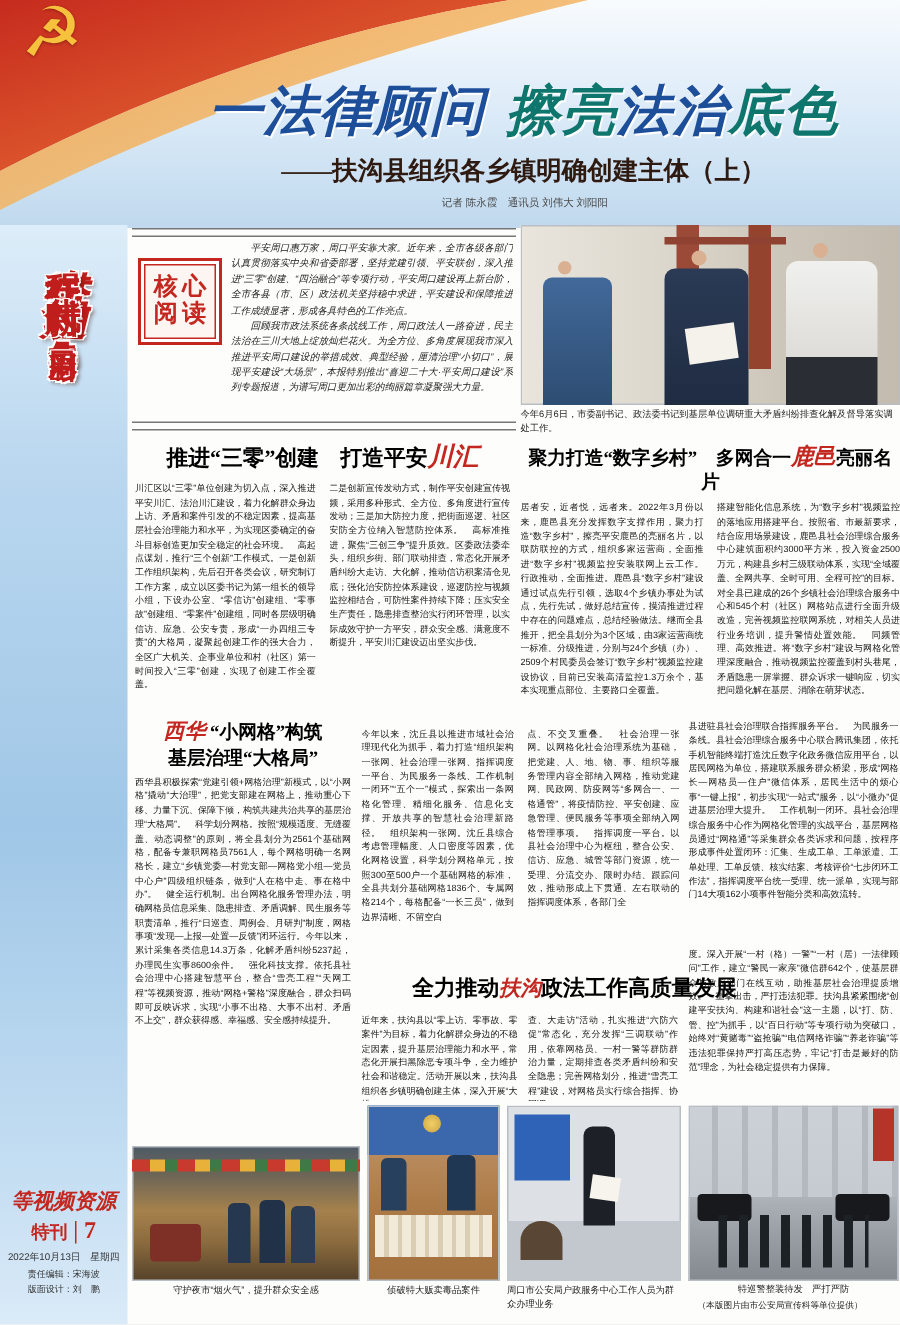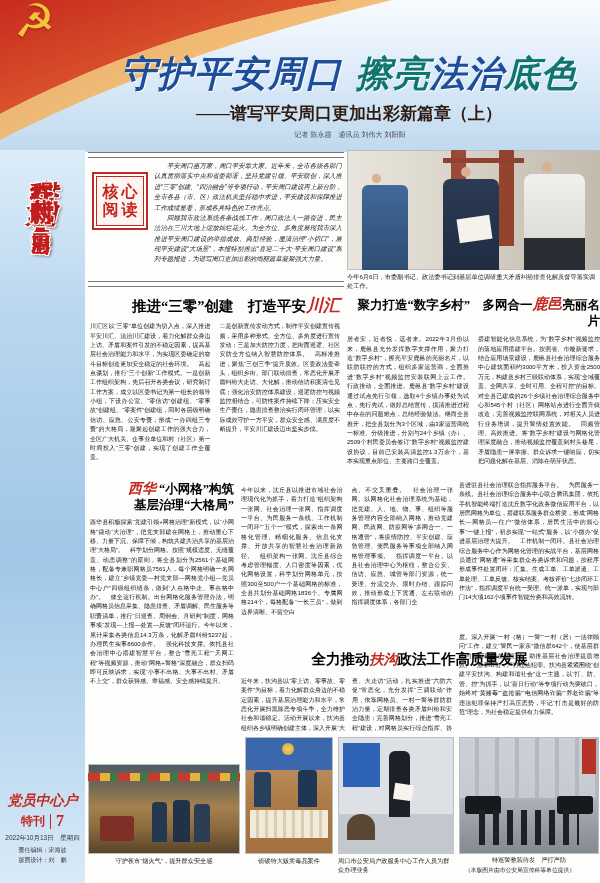--- a/index.html
+++ b/index.html
@@ -55,21 +55,21 @@
   .core-box{position:absolute;left:92px;top:172px;width:52px;height:54px;background:#fdf5f1;
             border:2px solid #c3271f;box-shadow:inset 0 0 0 2px #fff,inset 0 0 0 3px #c3271f;
             display:flex;flex-direction:column;align-items:center;justify-content:center;}
   .core-box div{font-family:"Liberation Serif",serif;font-weight:700;color:#c3271f;
                 font-size:16px;line-height:1.15;letter-spacing:3px;padding-left:3px;}
   .core-text{position:absolute;left:154px;top:161px;width:188px;height:118px;overflow:hidden;
              font-size:6.4px;font-style:italic;line-height:1.62;color:#222;text-align:justify;}
   .core-text p{margin:0;text-indent:13px;}
 
   
-  .headline{text-align:right;font-family:"Liberation Serif",serif;font-weight:700;
+  .headline{text-align:center;font-family:"Liberation Serif",serif;font-weight:700;
             color:#000;line-height:1.25;}
   .red-brush{color:#c3271f;font-family:"DejaVu Serif",serif;font-style:italic;font-weight:700;}
   .cols{display:flex;gap:9px;margin-top:6px;}
   .coltxt{font-size:6px;line-height:1.56;text-align:justify;color:#141414;overflow:hidden;}
   .cols .coltxt{flex:1;}
 
   .a1{left:90px;top:295px;width:250px;}  .a1 .headline{font-size:14.5px;} .a1 .red-brush{font-size:17px;}
   .a1 .coltxt{height:154px;}
   .a2{left:347px;top:295px;width:253px;} .a2 .headline{font-size:12.5px;} .a2 .red-brush{font-size:15px;}
   .a2 .coltxt{height:154px;}
@@ -120,34 +120,34 @@
         <stop offset="0" stop-color="#ef9a3c"></stop>
           <stop offset="1" stop-color="#f7cf8a"></stop>
       </linearGradient>
     </defs>
     <path d="M0,0 L340,0 C230,18 120,52 0,114 Z" fill="url(#rg)"></path>
     <path d="M0,114 C120,52 230,18 340,0 L392,0 C268,30 138,70 0,140 Z" fill="url(#og)" opacity="0.85"></path>
   </svg>
   <div class="emblem">☭</div>
 
   <div class="title">
-    <span class="t-blue">守护平安周口</span>
+    <span class="t-blue">一法律顾问</span>
     <span> </span>
     <span class="t-red">擦亮</span><span class="t-blue">法治</span><span class="t-red">底色</span>
   </div>
-  <div class="subtitle">——谱写平安周口更加出彩新篇章（上）</div>
+  <div class="subtitle">——扶沟县组织各乡镇明确创建主体（上）</div>
   <div class="byline">记者 陈永霞　通讯员 刘伟大 刘阳阳</div>
 
   <div class="left-strip"></div>
   <div class="slogan">
     <span class="sg brush">奋进</span><span class="sg blockw">新征程</span><span class="sg brush">建功</span><span class="sg blockw">新时代</span><span class="sg dotw">·</span><span class="sg smallw">非凡十年</span><span class="sg smallw">出彩周口</span>
   </div>
 
   <div class="pfoot">
-    <div class="paper-name">党员中心户</div>
+    <div class="paper-name">等视频资源</div>
     <div class="edition-row">
       <span class="edition">特刊</span>
       <span class="edbar"></span>
       <span class="pageno">7</span>
     </div>
     <div class="pdate">2022年10月13日　星期四</div>
     <div class="staff">
       <div>责任编辑：宋海波</div>
       <div>版面设计：刘　鹏</div>
     </div>

